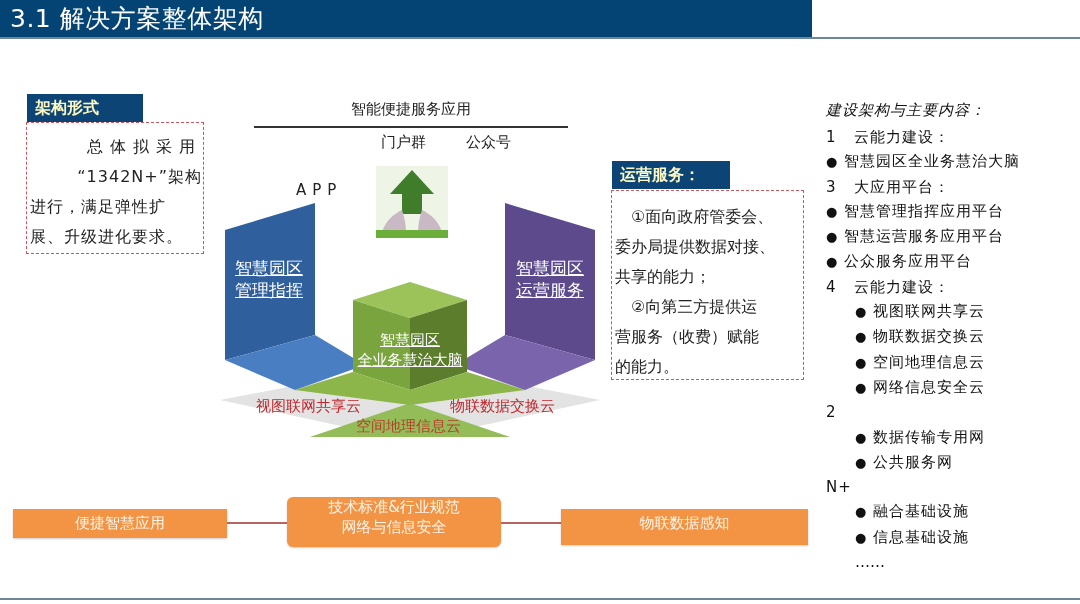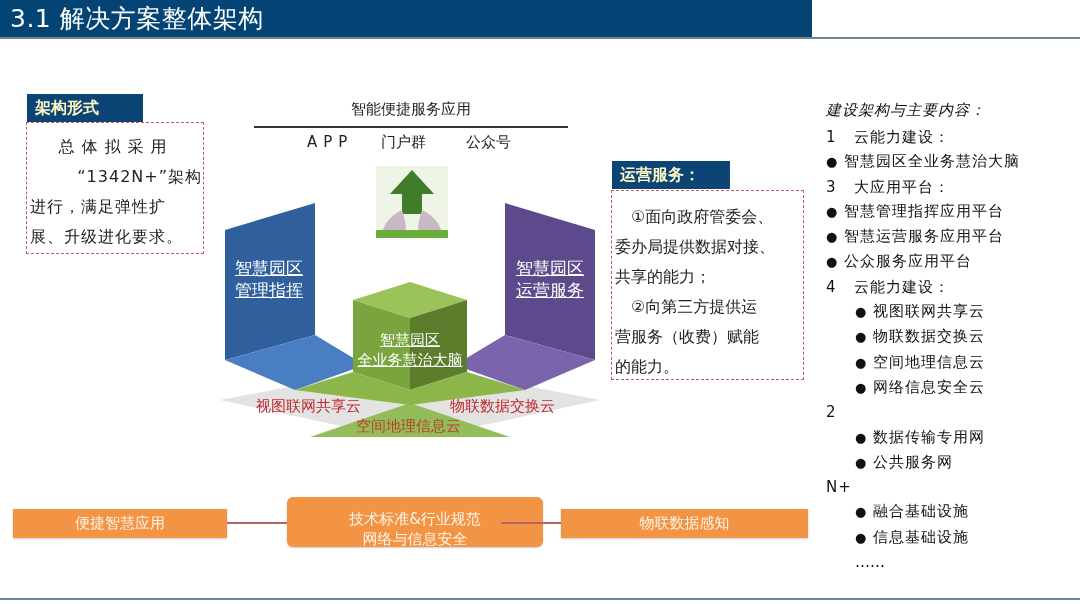--- a/index.html
+++ b/index.html
@@ -8,21 +8,21 @@
 
   .title-bar { position: absolute; left: 0; top: 0; width: 812px; height: 38px; background: #044475; }
   .title-text { position: absolute; left: 10px; top: 2px; font-size: 25px; line-height: 34px; color: #ffffff; letter-spacing: 0.5px; }
   .title-rule { position: absolute; left: 0; top: 37px; width: 1080px; height: 2px; background: #6e8796; }
   .footer-rule { position: absolute; left: 0; top: 598px; width: 1080px; height: 2px; background: #6e8796; }
 
   .tag { position: absolute; background: #0c4475; color: #fef9c3; font-weight: bold; font-size: 16px; line-height: 28px; padding: 0 8px; }
   .dash-box { position: absolute; border: 1.5px dashed #c9555c; background: #fff; }
 
   .left-text { position: absolute; left: 30px; top: 132px; width: 172px; font-size: 16px; line-height: 30px; color: #222; }
-  .left-text .l1 { text-align: center; letter-spacing: 7px; }
+  .left-text .l1 { text-align: right; letter-spacing: 7px; }
   .left-text .l2 { letter-spacing: 1px; }
 
   .right-cap-text { position: absolute; left: 615px; top: 202px; width: 190px; font-size: 16px; line-height: 30px; color: #222; }
 
   .top-app-title { position: absolute; left: 255px; top: 100px; width: 312px; text-align: center; font-size: 15px; color: #222; }
   .top-app-rule { position: absolute; left: 254px; top: 126px; width: 314px; height: 2px; background: #333; }
   .app-item { position: absolute; top: 133px; font-size: 15px; color: #222; }
 
   .arrow-img { position: absolute; left: 376px; top: 166px; width: 72px; height: 72px; background: #f1f6ec; }
 
@@ -54,21 +54,21 @@
 <div class="tag" style="left:27px; top:94px; width:116px;">架构形式</div>
 <div class="left-text">
   <div class="l1">总体拟采用</div>
   <div class="l2" style="text-align:right;">“1342N+”架构</div>
   <div class="l2">进行，满足弹性扩</div>
   <div class="l2">展、升级进化要求。</div>
 </div>
 
 <div class="top-app-title">智能便捷服务应用</div>
 <div class="top-app-rule"></div>
-<div class="app-item" style="left:307px; letter-spacing:6px;">APP</div>
+<div class="app-item" style="left:296px; letter-spacing:6px;margin-top:48px;">APP</div>
 <div class="app-item" style="left:381px;">门户群</div>
 <div class="app-item" style="left:466px;">公众号</div>
 
 <div class="arrow-img">
   <svg width="72" height="72" viewBox="0 0 72 72">
     <rect x="0" y="0" width="72" height="72" fill="#eef4e6"></rect>
     <polygon points="36,4 58,28 46,28 46,48 26,48 26,28 14,28" fill="#3f7d2a"></polygon>
     <path d="M26,44 C18,48 10,54 6,66 L30,66 C30,58 28,50 26,44 Z" fill="#c9b9c4"></path>
     <path d="M46,44 C54,48 62,54 66,66 L42,66 C42,58 44,50 46,44 Z" fill="#c9b9c4"></path>
     <rect x="0" y="64" width="72" height="8" fill="#6cae3a"></rect>
@@ -116,26 +116,26 @@
   <div>　①面向政府管委会、</div>
   <div>委办局提供数据对接、</div>
   <div>共享的能力；</div>
   <div>　②向第三方提供运</div>
   <div>营服务（收费）赋能</div>
   <div>的能力。</div>
 </div>
 
 <div class="orange-bar" style="left:13px; top:509px; width:214px; height:29px; line-height:29px;">便捷智慧应用</div>
 <div class="connector" style="left:227px; top:522px; width:60px;"></div>
-<div class="orange-bar" style="left:287px; top:497px; width:256px; height:50px; border-radius:6px; padding-top:12px; line-height:20px;">
+<div class="orange-bar" style="left:287px; top:497px; width:214px; height:50px; border-radius:6px; padding-top:0; line-height:20px;">
   <div>技术标准&amp;行业规范</div>
   <div>网络与信息安全</div>
 </div>
 <div class="connector" style="left:501px; top:522px; width:60px;"></div>
-<div class="orange-bar" style="left:561px; top:509px; width:247px; height:29px; line-height:29px;">物联数据感知</div>
+<div class="orange-bar" style="left:561px; top:509px; width:247px; height:36px; line-height:29px;">物联数据感知</div>
 
 <div class="right-list">
   <div class="heading">建设架构与主要内容：</div>
   <div class="rl-row num"><span class="n">1</span><span>云能力建设：</span></div>
   <div class="rl-row bullet"><span>智慧园区全业务慧治大脑</span></div>
   <div class="rl-row num"><span class="n">3</span><span>大应用平台：</span></div>
   <div class="rl-row bullet"><span>智慧管理指挥应用平台</span></div>
   <div class="rl-row bullet"><span>智慧运营服务应用平台</span></div>
   <div class="rl-row bullet"><span>公众服务应用平台</span></div>
   <div class="rl-row num"><span class="n">4</span><span>云能力建设：</span></div>

